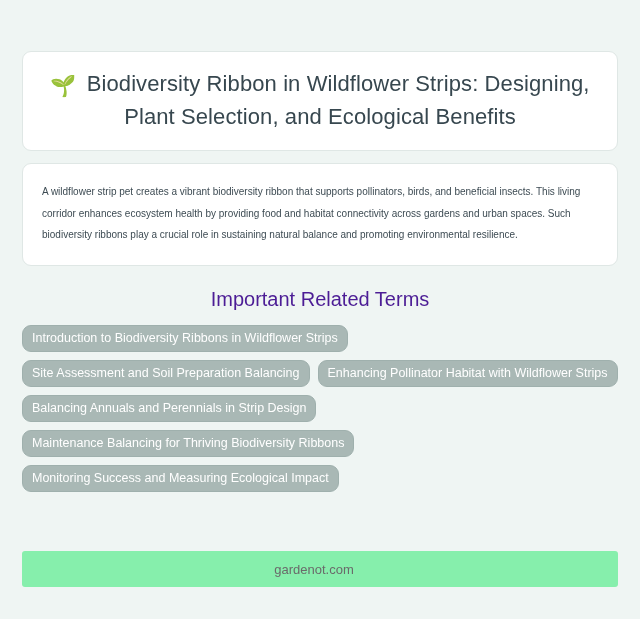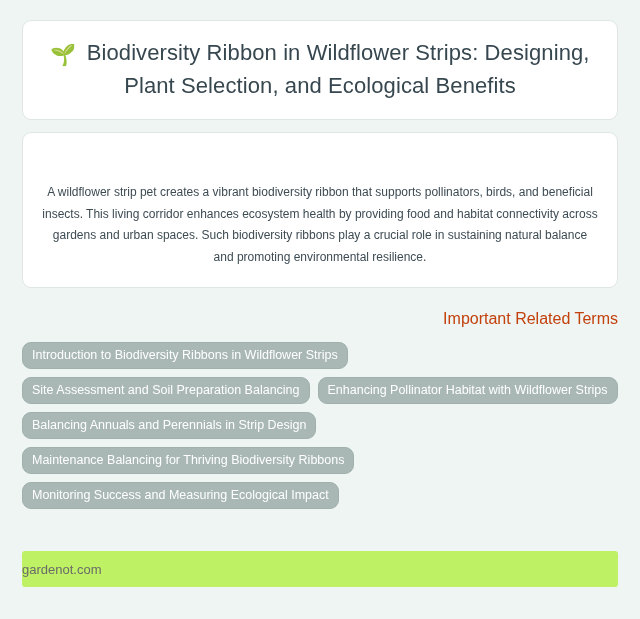--- a/index.html
+++ b/index.html
@@ -22,20 +22,21 @@
     padding: 20px 22px 0 22px;
     background: #eff5f3;
   }
 
   
   .card {
     background: #ffffff;
     border: 1px solid #dfe7e5;
     border-radius: 9px;
     box-sizing: border-box;
+    margin-top: 31px;
   }
 
   .title-card {
     padding: 16px 20px 18px 20px;
     text-align: center;
   }
 
   .title-text {
     font-size: 22px;
     line-height: 31px;
@@ -49,34 +50,33 @@
     vertical-align: -2px;
     margin-right: 10px;
   }
 
   .desc-card {
     margin-top: 12px;
     padding: 17px 19px 19px 19px;
   }
 
   .desc-text {
-    font-size: 12px;
+    font-size: 10px;
     line-height: 21.5px;
     color: #3d4b53;
-    text-align: center;
-    margin-top: 32px;
+    text-align: left;
   }
 
   
   .section-heading {
     margin-top: 22px;
     margin-bottom: 14px;
-    text-align: right;
-    font-size: 16px;
-    color: #c2410c;
+    text-align: center;
+    font-size: 20px;
+    color: #4c1d95;
     font-weight: 400;
   }
 
   
   .tag-list {
     display: flex;
     flex-wrap: wrap;
     gap: 8px 8px;
     align-content: flex-start;
   }
@@ -94,25 +94,25 @@
     cursor: pointer;
   }
 
   
   .footer {
     position: absolute;
     left: 22px;
     top: 551px;
     width: 596px;
     height: 36px;
-    background: #bef264;
+    background: #86efac;
     border-radius: 3px;
     display: flex;
     align-items: center;
-    justify-content: flex-start;
+    justify-content: center;
     box-sizing: border-box;
     padding-right: 12px;
   }
 
   .footer-text {
     font-size: 13px;
     color: #6a6a6a;
   }
 </style>
 </head>

